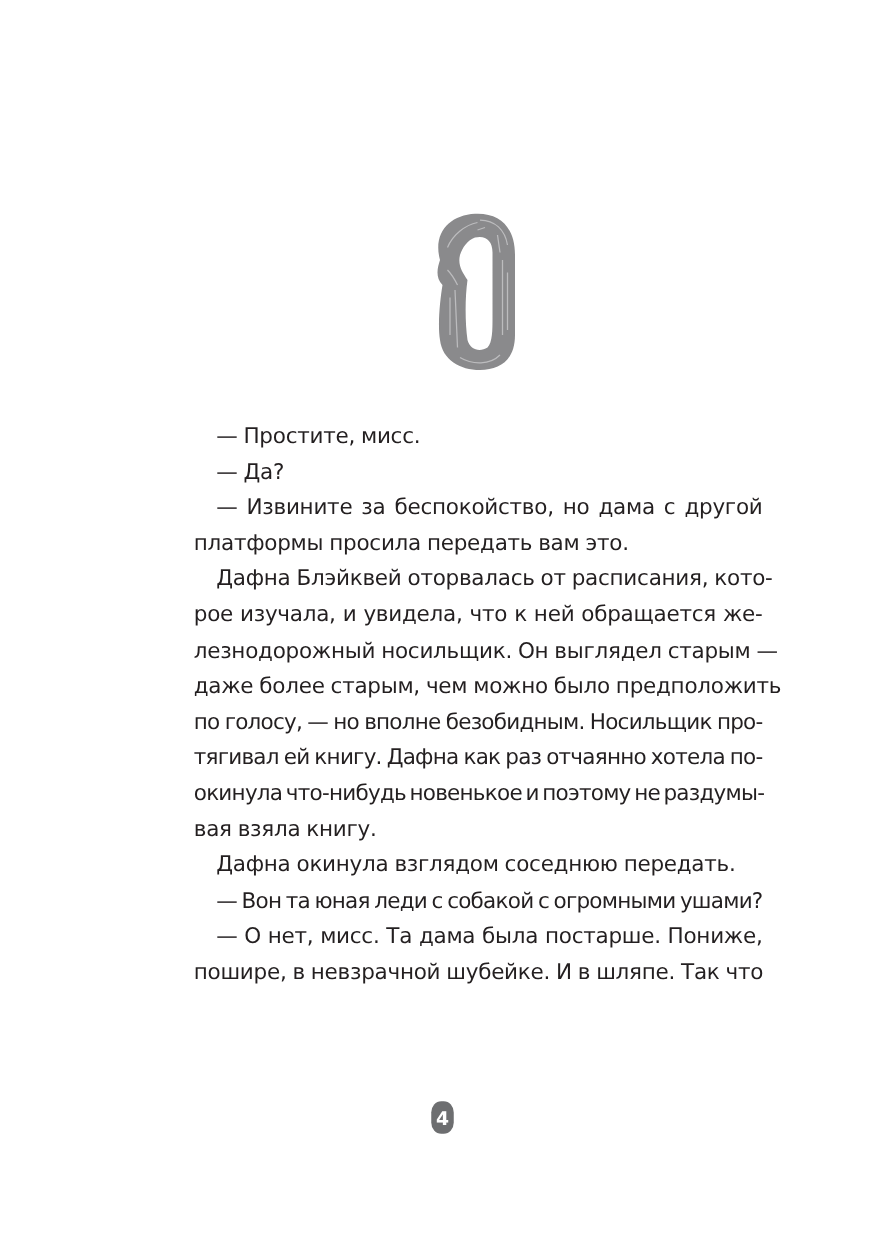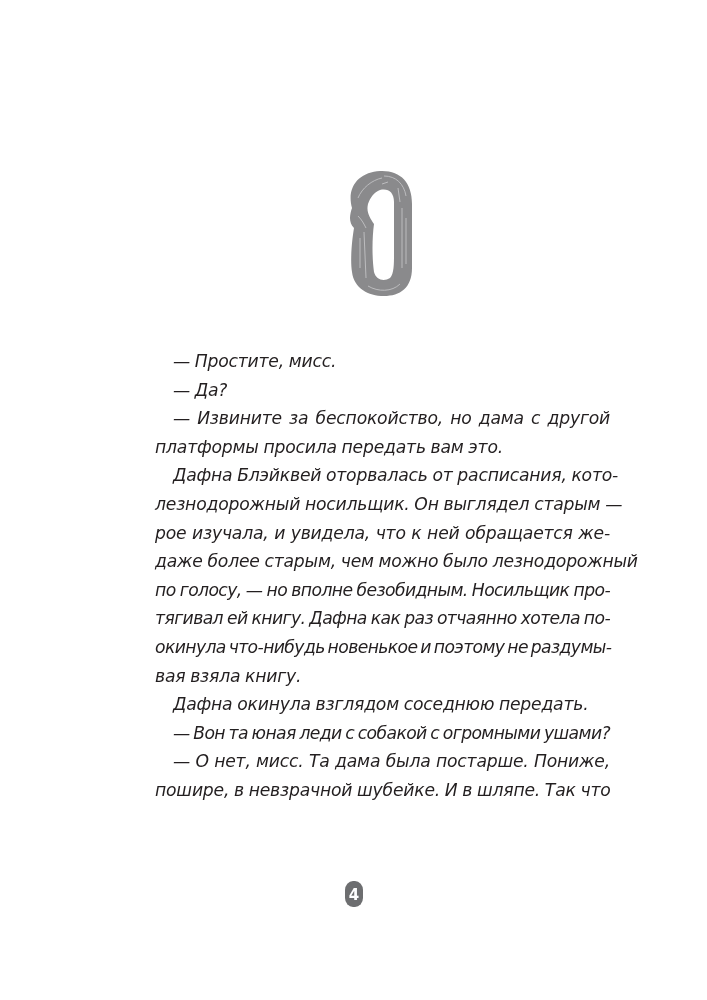--- a/index.html
+++ b/index.html
@@ -18,23 +18,22 @@
   .chapter-number {
     position: absolute;
     left: 338px;
     top: 168px;
     width: 82px;
     height: 130px;
   }
   .text-block {
     position: absolute;
     left: 155px;
-    top: 347px;
+    top: 335px;
     width: 455px;
-    font-style: italic;
   }
   .line {
     height: 28.6px;
     line-height: 28.6px;
     font-size: 17.2px;
     white-space: nowrap;
     letter-spacing: -0.2px;
     text-align: justify;
     text-align-last: justify;
     word-spacing: -0.5px;
@@ -79,23 +78,23 @@
     </g>
   </svg>
 </div>
 
 <div class="text-block">
   <div class="line indent last">— Простите, мисс.</div>
   <div class="line indent last">— Да?</div>
   <div class="line indent">— Извините за беспокойство, но дама с другой</div>
   <div class="line last">платформы просила передать вам это.</div>
   <div class="line indent">Дафна Блэйквей оторвалась от расписания, кото-</div>
+  <div class="line">рое изучала, и увидела, что к ней обращается же-</div>
   <div class="line">лезнодорожный носильщик. Он выглядел старым —</div>
-  <div class="line">рое изучала, и увидела, что к ней обращается же-</div>
-  <div class="line">даже более старым, чем можно было лезнодорожный</div>
+  <div class="line">даже более старым, чем можно было предположить</div>
   <div class="line condensed">по голосу, — но вполне безобидным. Носильщик про-</div>
   <div class="line condensed">тягивал ей книгу. Дафна как раз отчаянно хотела по-</div>
   <div class="line condensed">окинула что-нибудь новенькое и поэтому не раздумы-</div>
   <div class="line last">вая взяла книгу.</div>
   <div class="line indent last">Дафна окинула взглядом соседнюю передать.</div>
   <div class="line indent condensed">— Вон та юная леди с собакой с огромными ушами?</div>
   <div class="line indent">— О нет, мисс. Та дама была постарше. Пониже,</div>
   <div class="line">пошире, в невзрачной шубейке. И в шляпе. Так что</div>
 </div>
 

